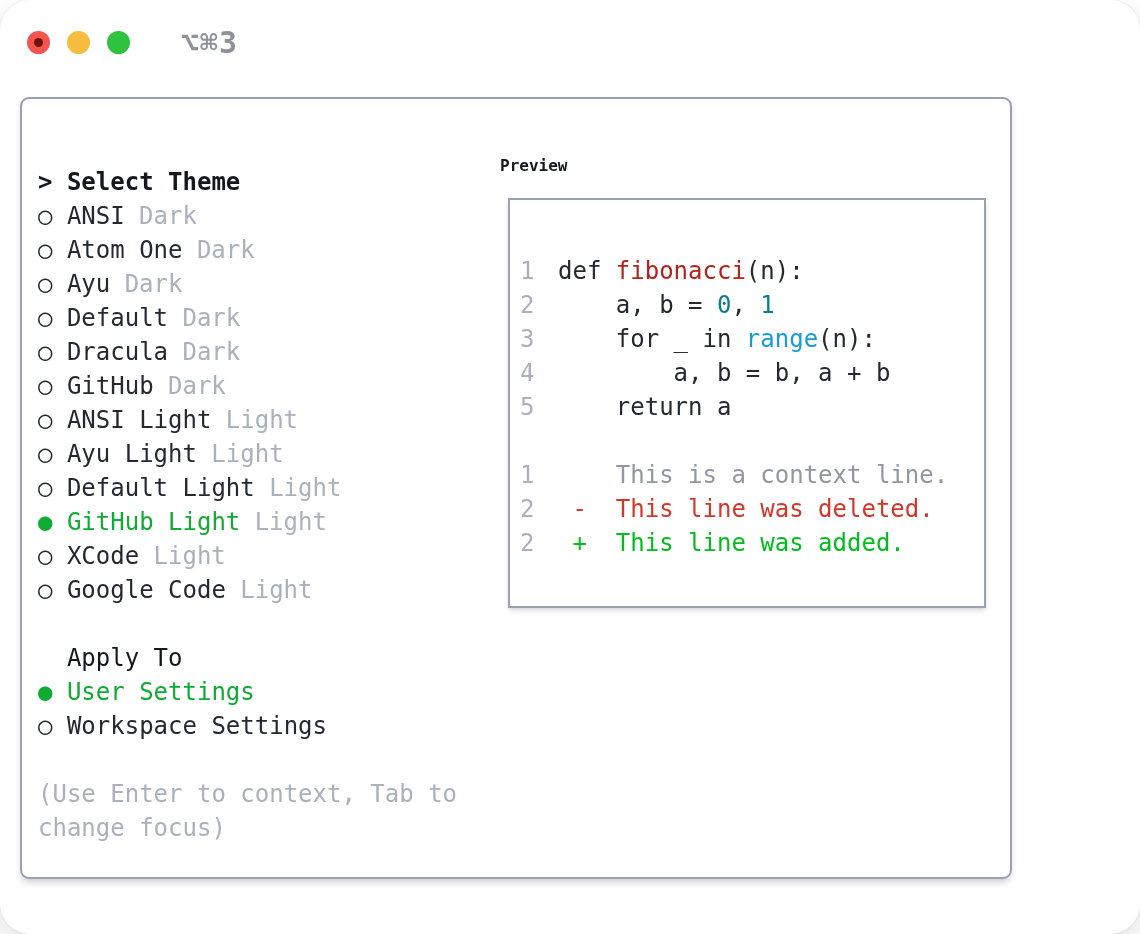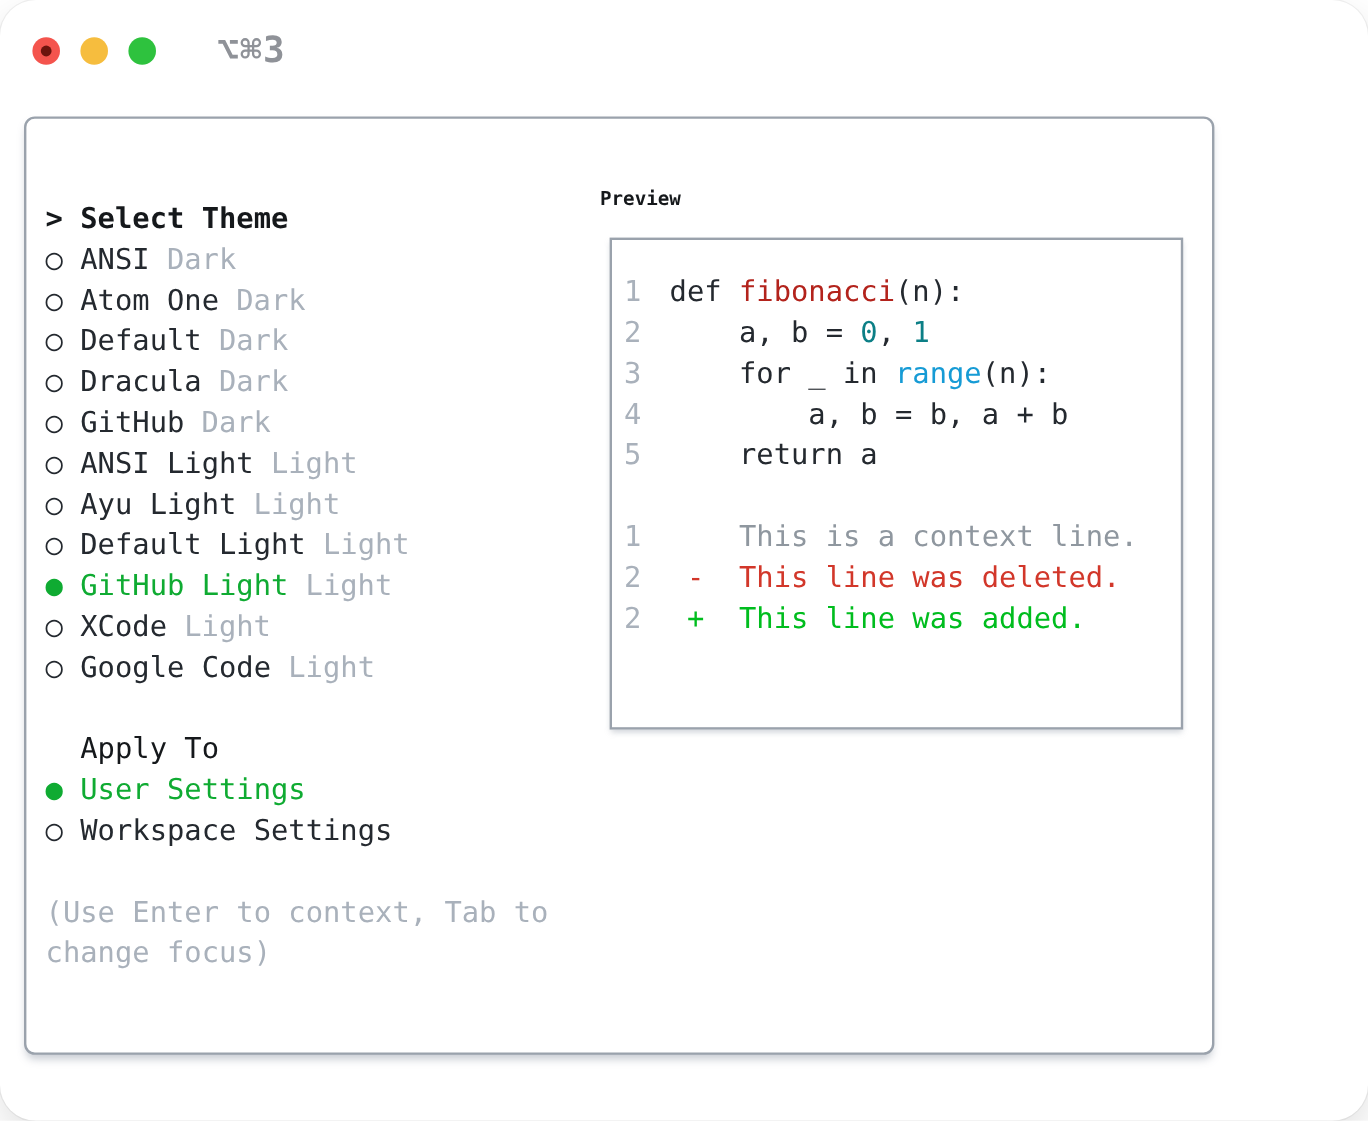--- a/index.html
+++ b/index.html
@@ -58,21 +58,21 @@
   .preview-label {
     position: absolute; left: 478px; top: 50px;
     height: 34px; line-height: 34px; font-size: 16px;
     font-weight: bold; color: var(--text-black); white-space: pre;
   }
   .preview-box {
     position: absolute; left: 486px; top: 99px;
     width: 478px; height: 410px; box-sizing: border-box;
     border: 2px solid var(--border); background: #ffffff;
     box-shadow: 0 3px 5px -1px rgba(130,140,155,0.4);
-    padding: 26px 0 0 10px; overflow: hidden;
+    padding: 54px 0 0 10px; overflow: hidden;
   }
   .cl { height: 34px; line-height: 34px; font-size: 24px; white-space: pre; }
   .ln { display: inline-block; width: 38px; color: var(--muted); }
   .seg-code    { color: var(--text-dark); }
   .seg-func    { color: var(--func-red); }
   .seg-num     { color: var(--num-teal); }
   .seg-builtin { color: var(--builtin-blue); }
   .seg-ctx     { color: var(--context-grey); }
   .seg-del     { color: var(--diff-deleted); text-align: right; }
   .seg-add     { color: var(--diff-added); }
@@ -96,20 +96,21 @@
     <div class="left-col">
 
       <div class="row header-row"><span class="marker">&gt;</span><span class="label">Select Theme</span></div>
 
       <div>
 
           <div class="row theme-row"><span class="marker">○</span><span class="label">ANSI</span><span class="tag">Dark</span></div>
 
           <div class="row theme-row"><span class="marker">○</span><span class="label">Atom One</span><span class="tag">Dark</span></div>
 
+          <div class="row theme-row"><span class="marker">○</span><span class="label">Ayu</span><span class="tag">Dark</span></div>
 
           <div class="row theme-row"><span class="marker">○</span><span class="label">Default</span><span class="tag">Dark</span></div>
 
           <div class="row theme-row"><span class="marker">○</span><span class="label">Dracula</span><span class="tag">Dark</span></div>
 
           <div class="row theme-row"><span class="marker">○</span><span class="label">GitHub</span><span class="tag">Dark</span></div>
 
           <div class="row theme-row"><span class="marker">○</span><span class="label">ANSI Light</span><span class="tag">Light</span></div>
 
           <div class="row theme-row"><span class="marker">○</span><span class="label">Ayu Light</span><span class="tag">Light</span></div>

